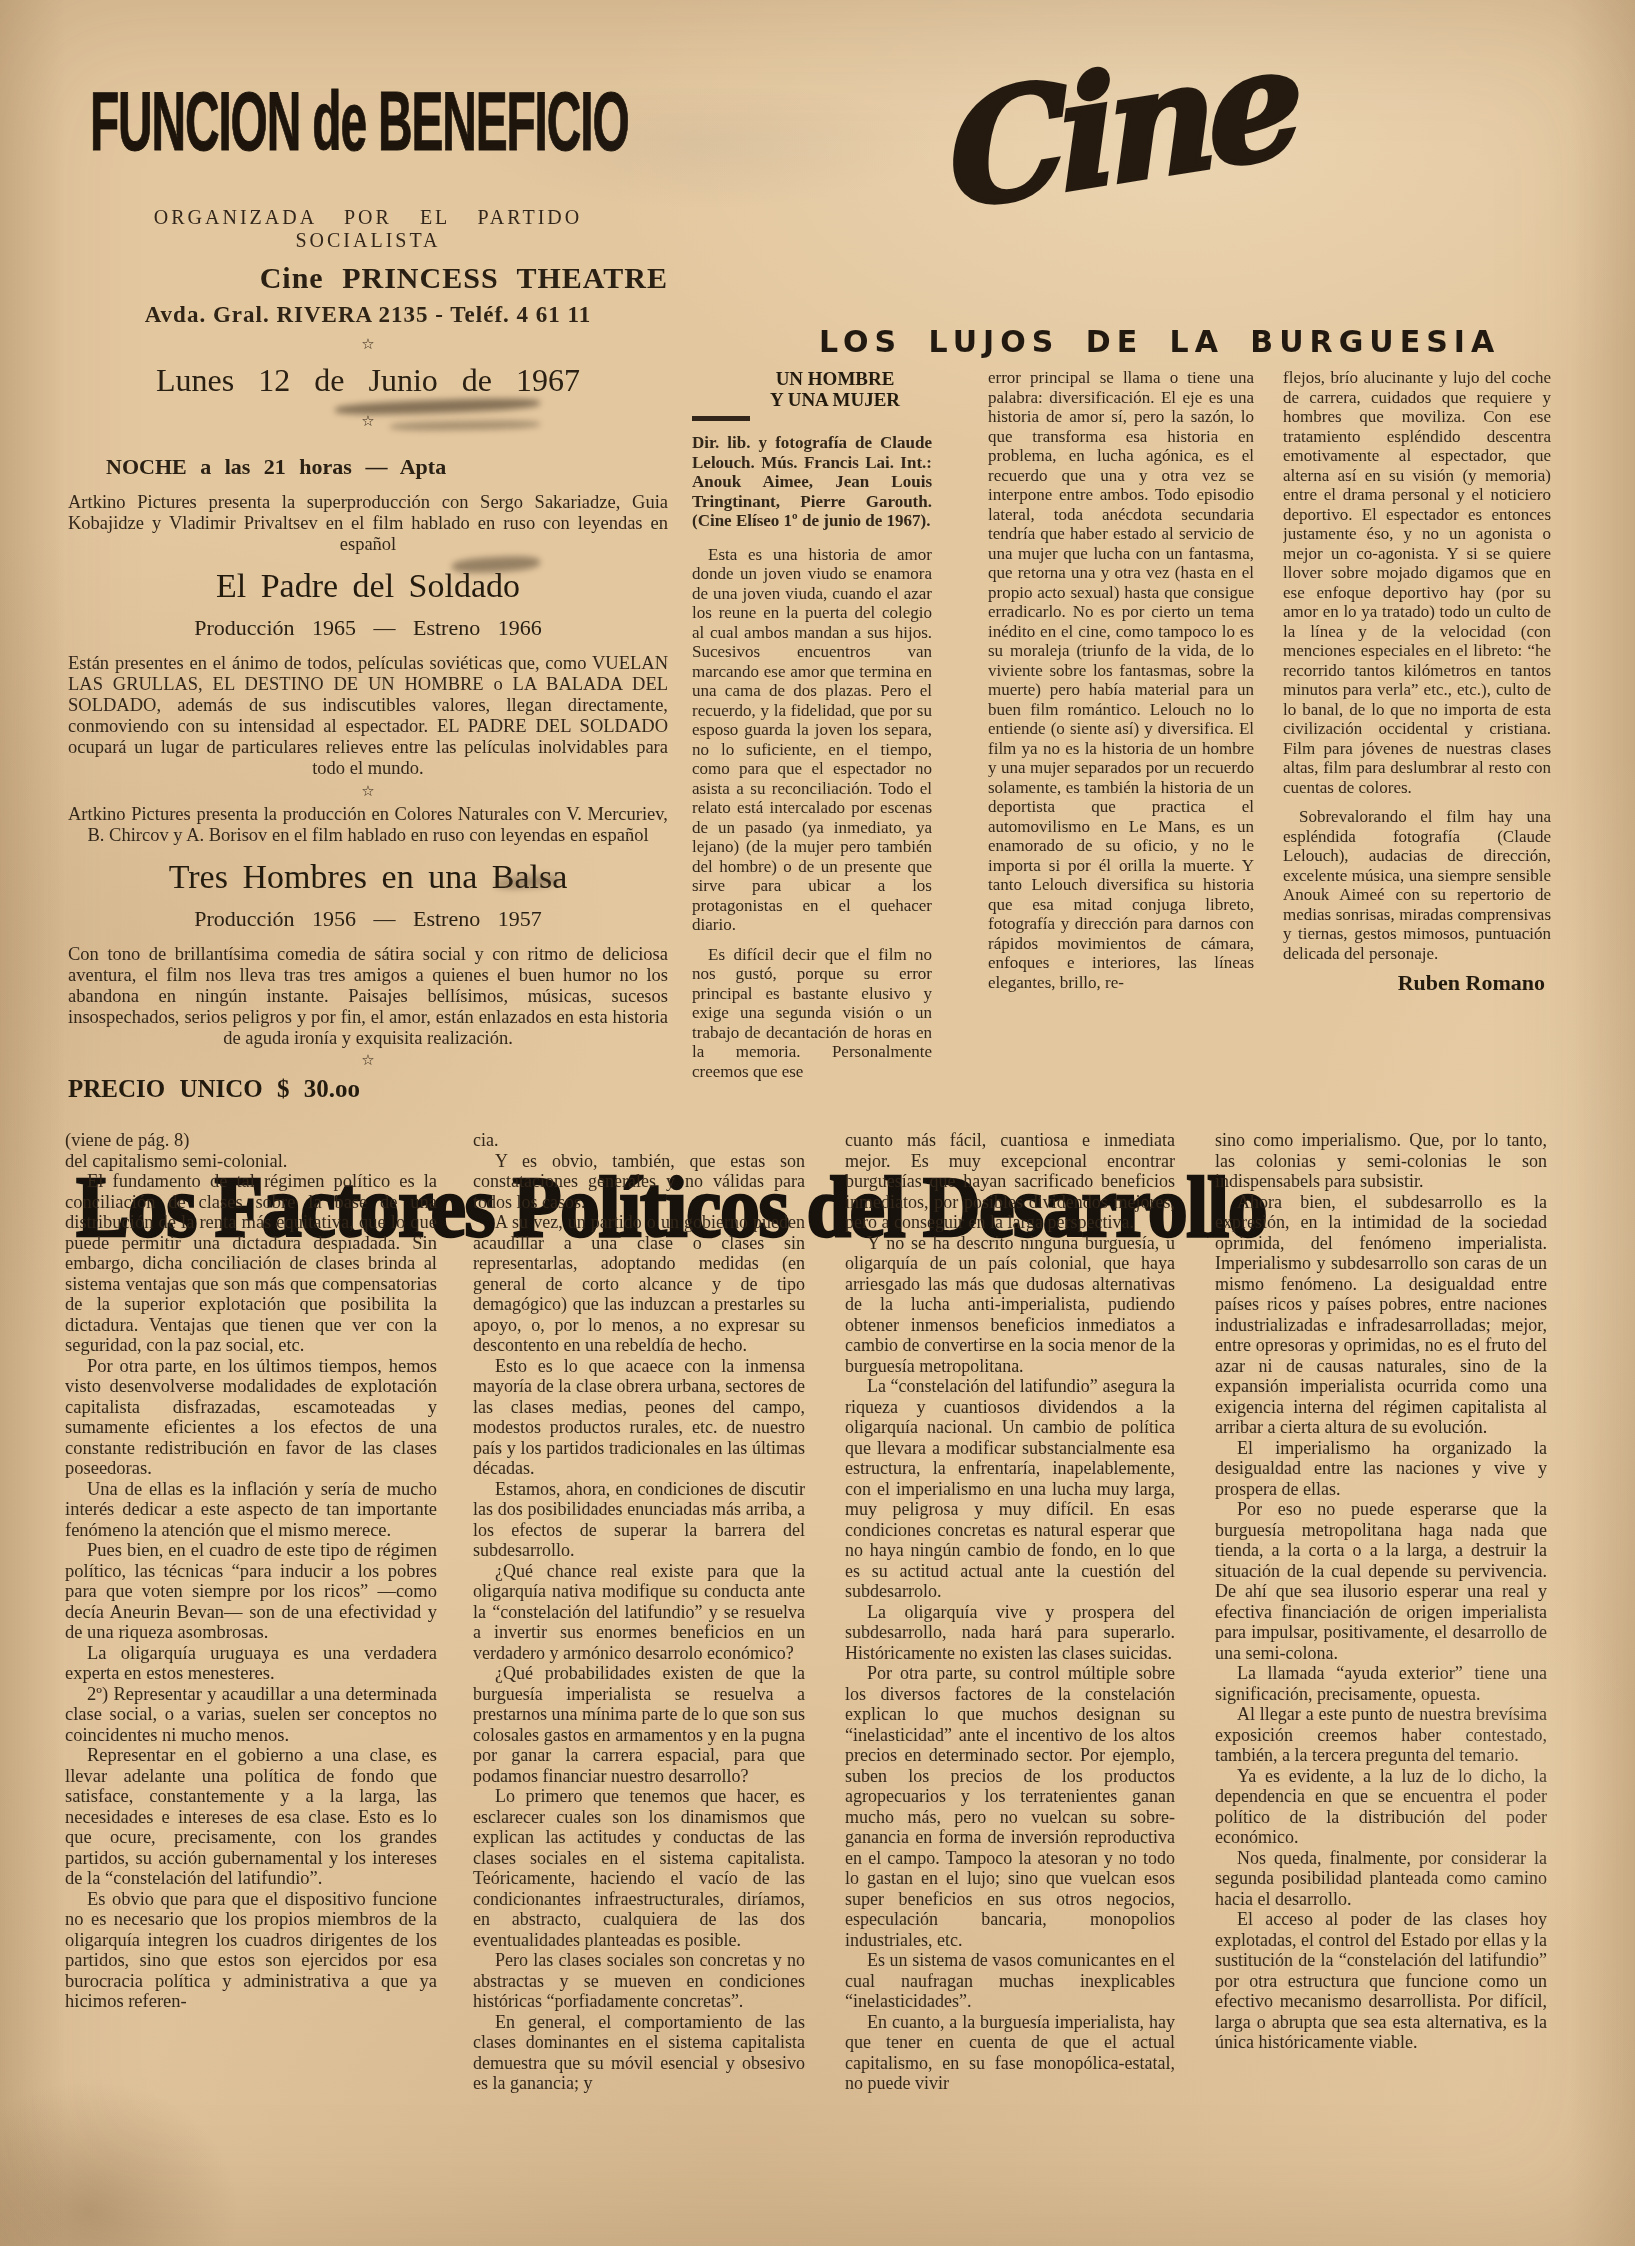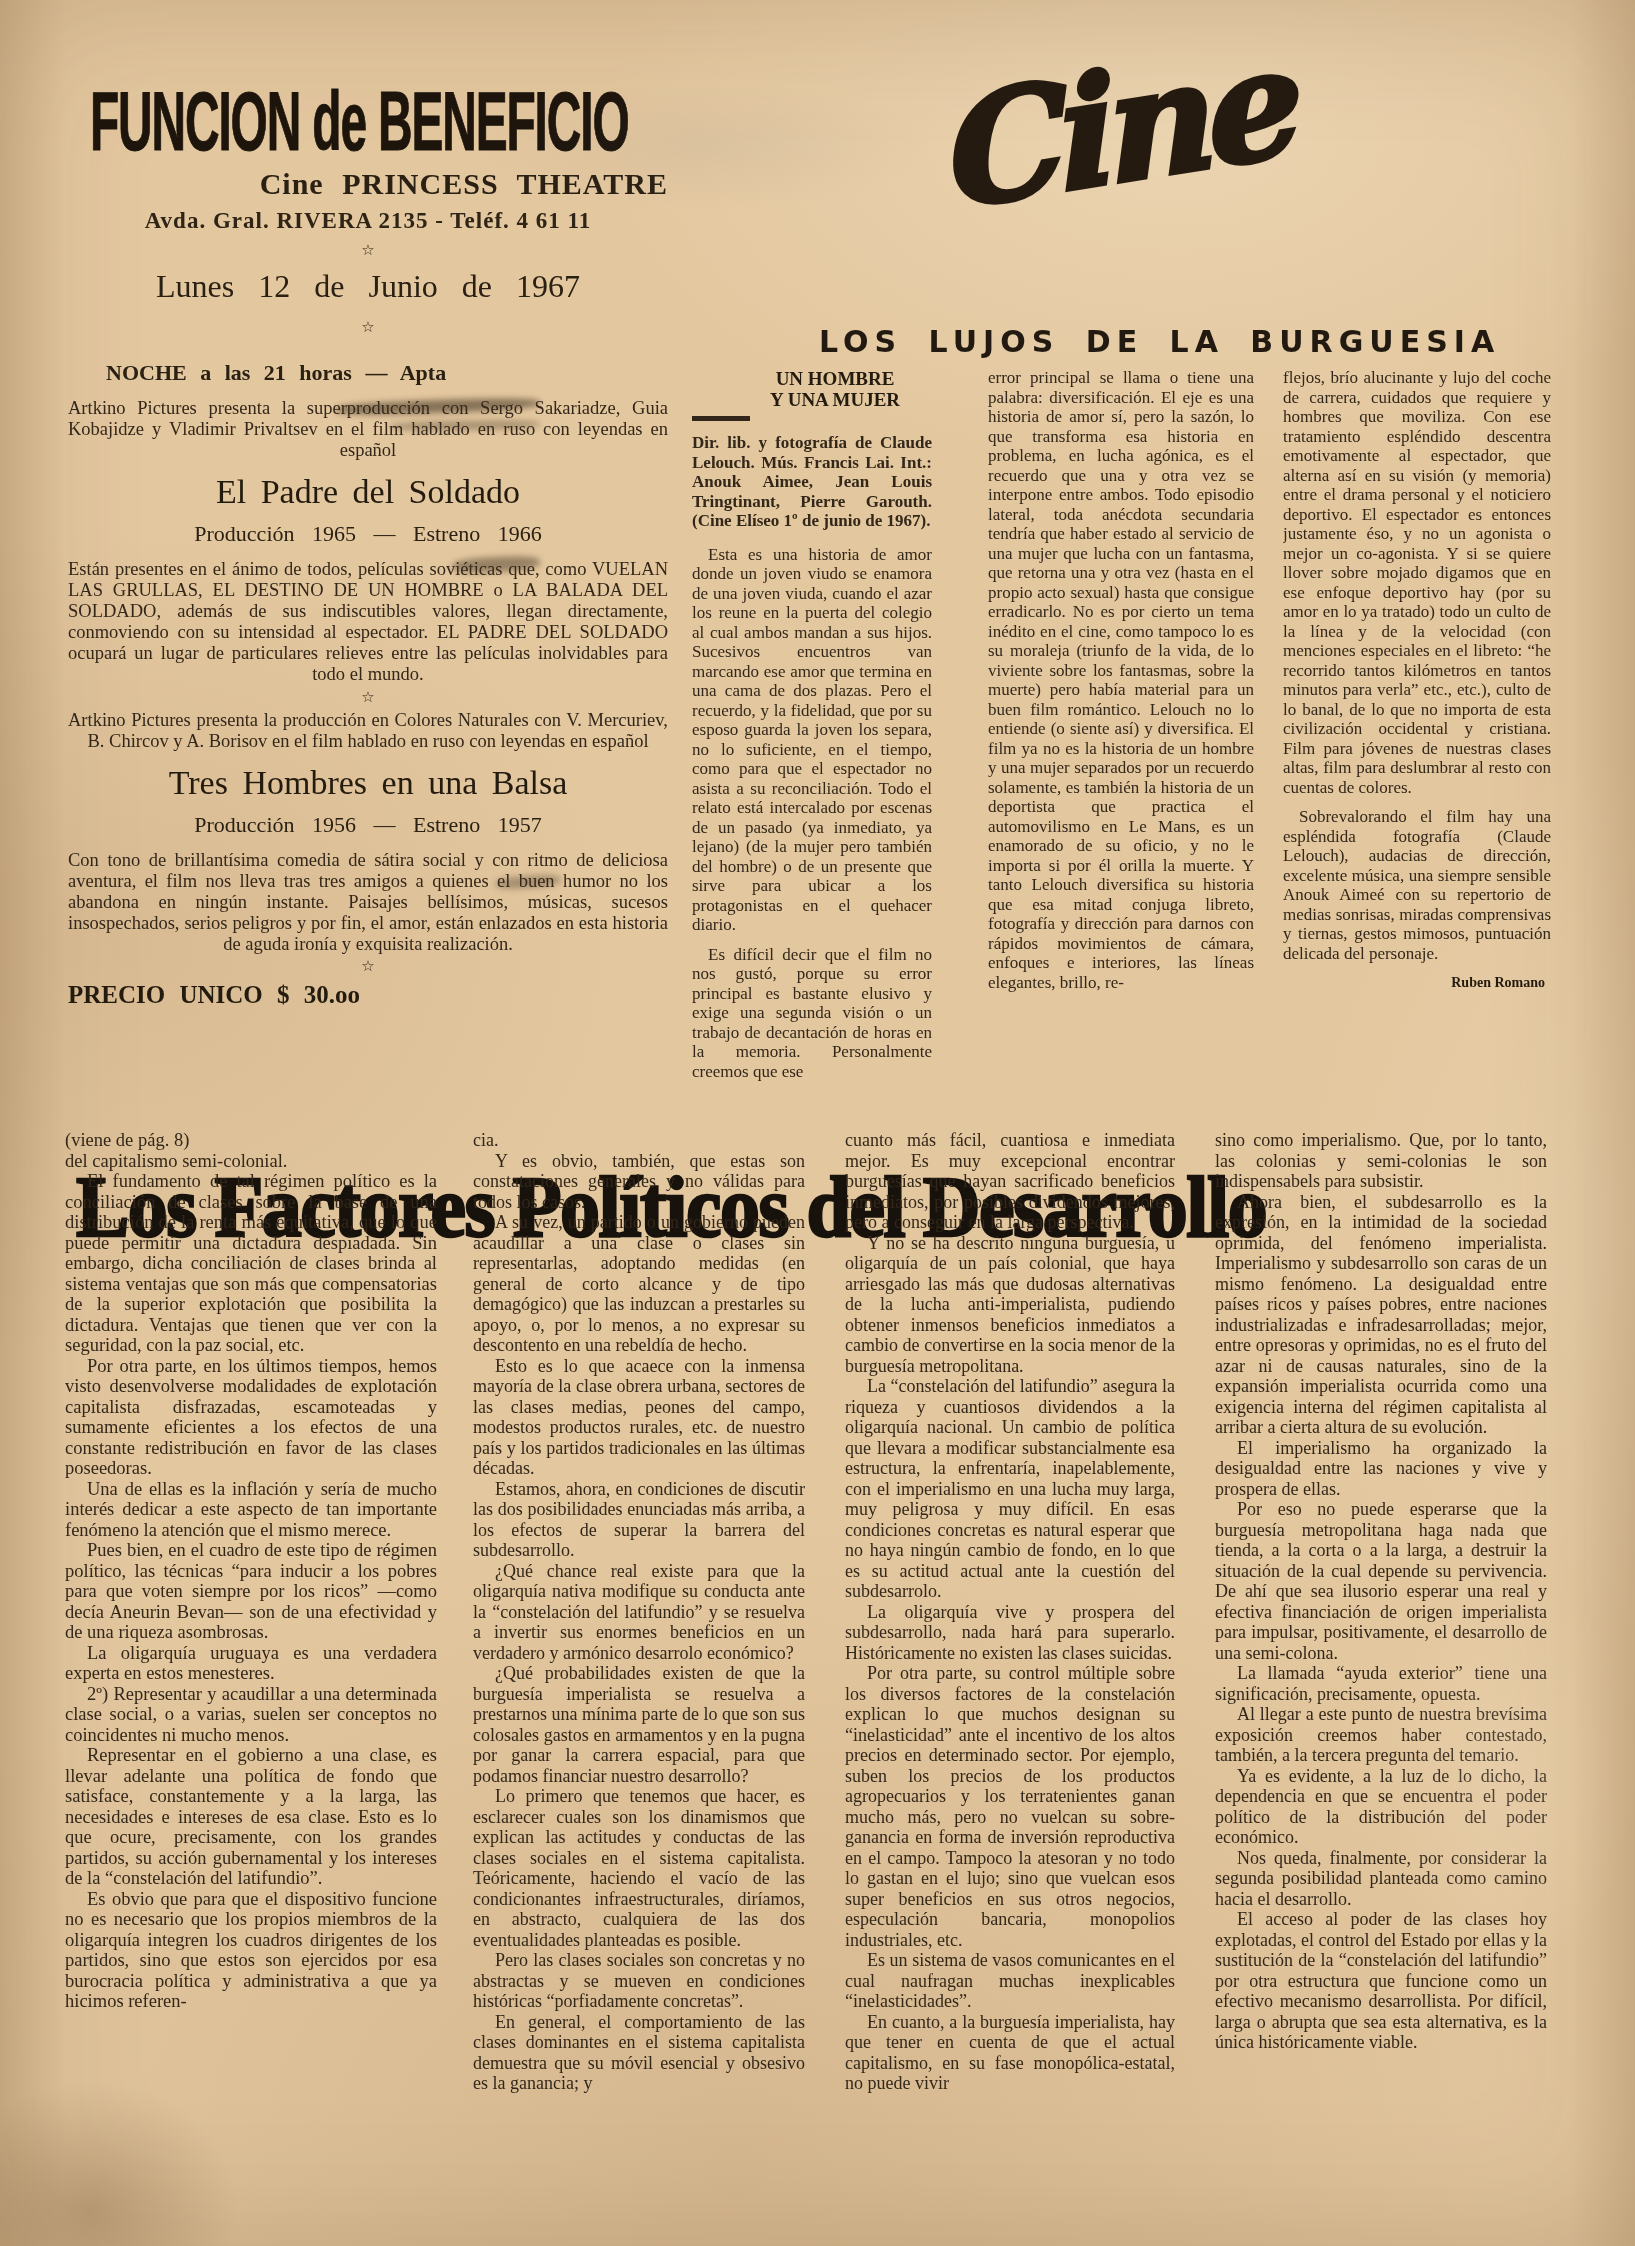--- a/index.html
+++ b/index.html
@@ -49,39 +49,40 @@
     font-family:"DejaVu Sans",sans-serif;font-weight:bold;font-size:30px;
     letter-spacing:6px;word-spacing:10px;color:#221a10;
   }
   
   .rcol{position:absolute;top:368px;height:718px;overflow:hidden;font-size:17px;line-height:19.5px;}
   .rcol .para{margin:10px 0 0 0;text-align:justify;text-indent:16px;}
   .rcol .para.noindent{text-indent:0;margin-top:0;}
   .review-title{font-weight:bold;font-size:19px;line-height:21px;text-align:center;padding-left:46px;color:#241b0f;margin:0;}
   .title-rule{width:58px;height:5px;background:#32261a;margin:6px 0 12px 0;}
   .review-credits{font-weight:bold;text-align:justify;margin:2px 0 14px 0;}
-  .byline{font-weight:bold;text-align:right;padding-right:6px;margin-top:10px;font-size:14px;color:#241b0f;}
+  .byline{font-weight:bold;text-align:right;padding-right:6px;margin-top:10px;font-size:22px;color:#241b0f;}
   
   .art-headline{
     position:absolute;left:76px;top:1094px;white-space:nowrap;
     font-family:"Liberation Serif",serif;font-weight:bold;font-size:80px;line-height:86px;
     letter-spacing:-1.5px;color:#18120c;-webkit-text-stroke:2.4px #18120c;
     transform:scale(1,1.08);transform-origin:left top;
   }
   .acol{position:absolute;top:1130px;height:1050px;overflow:hidden;font-size:18px;line-height:20.5px;}
   .acol .para{margin:0;text-align:justify;text-indent:22px;}
   .acol .para.noindent{text-indent:0;}
 </style>
 </head>
 <body>
 
 <div class="page">
 
   <section class="ad">
     <h1 class="ad-headline">FUNCION de BENEFICIO</h1>
+    <div class="ad-org">ORGANIZADA POR EL PARTIDO SOCIALISTA</div>
     <div class="ad-venue">Cine PRINCESS THEATRE</div>
     <div class="ad-address">Avda. Gral. RIVERA 2135 - Teléf. 4 61 11</div>
     <span class="ad-star">☆</span>
     <div class="ad-date">Lunes 12 de Junio de 1967</div>
     <span class="ad-star" style="margin-top:13px">☆</span>
     <div class="ad-showtime">NOCHE a las 21 horas — Apta</div>
     <p class="para">Artkino Pictures presenta la superproducción con Sergo Sakariadze, Guia Kobajidze y Vladimir Privaltsev en el film hablado en ruso con leyendas en español</p>
     <div class="ad-film-title">El Padre del Soldado</div>
     <div class="ad-prod">Producción 1965 — Estreno 1966</div>
     <p class="para">Están presentes en el ánimo de todos, películas soviéticas que, como VUELAN LAS GRULLAS, EL DESTINO DE UN HOMBRE o LA BALADA DEL SOLDADO, además de sus indiscutibles valores, llegan directamente, conmoviendo con su intensidad al espectador. EL PADRE DEL SOLDADO ocupará un lugar de particulares relieves entre las películas inolvidables para todo el mundo.</p>

